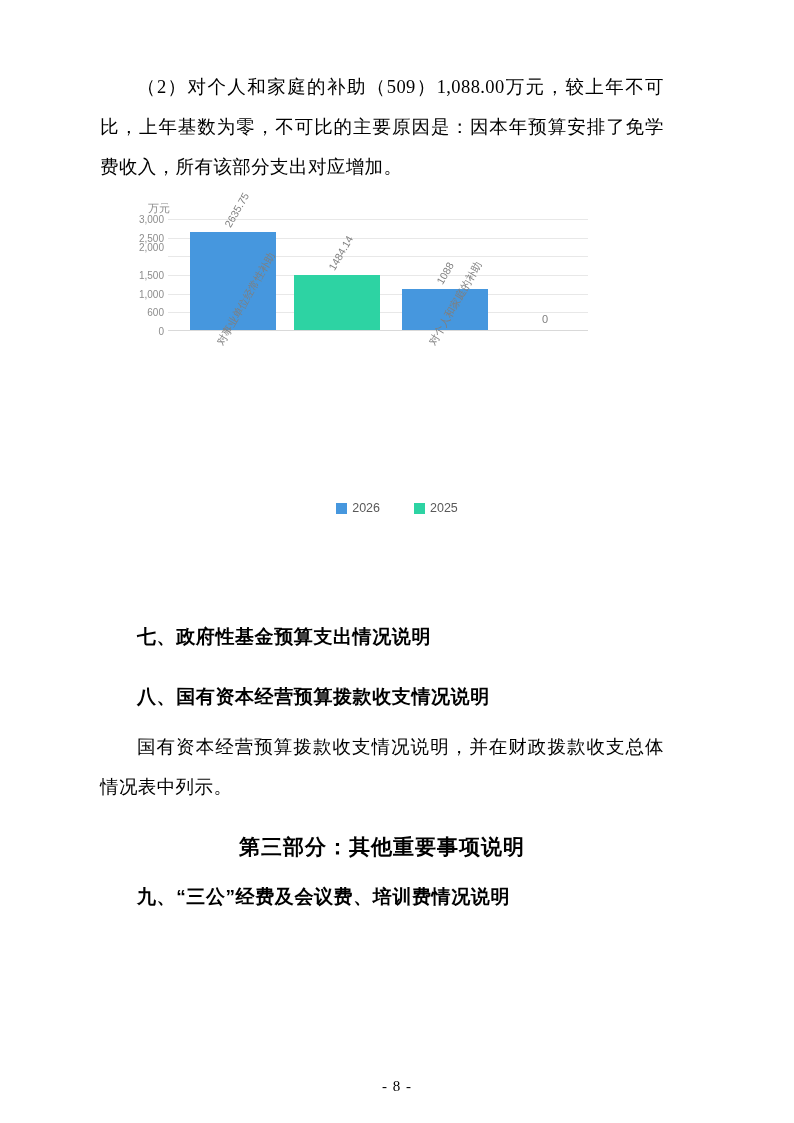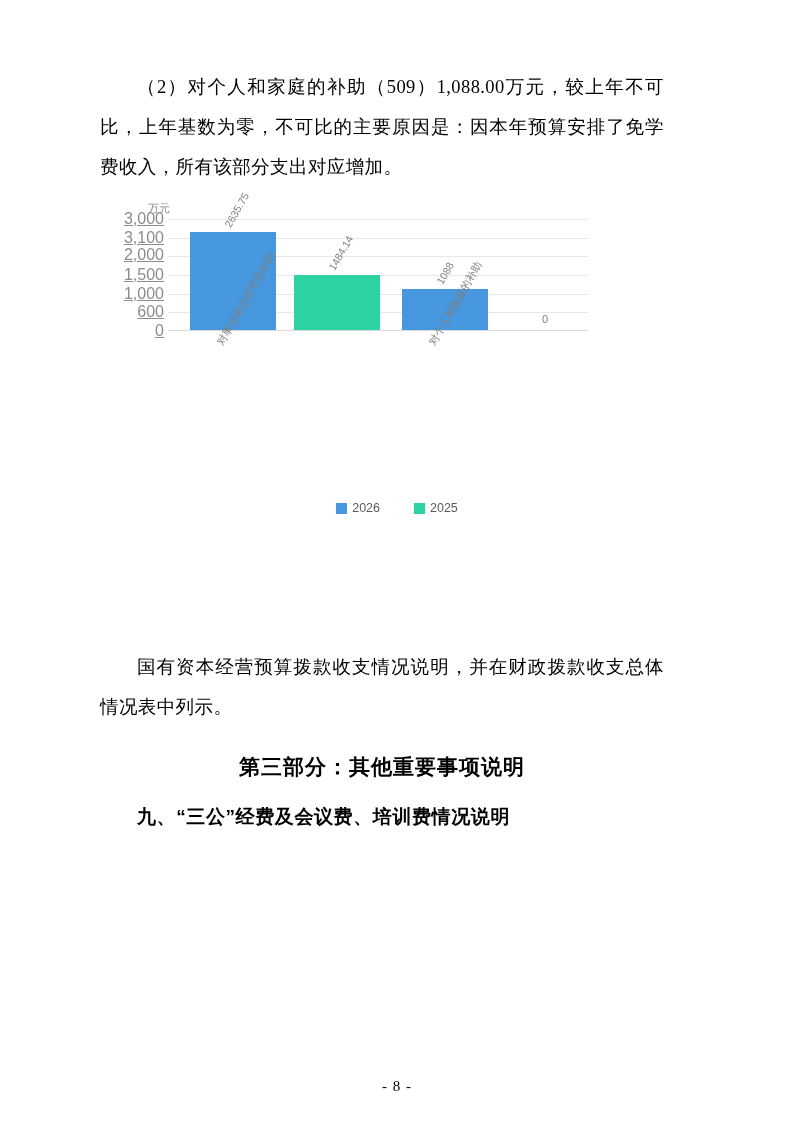--- a/index.html
+++ b/index.html
@@ -90,25 +90,24 @@
     position: absolute;
     left: 12px;
     top: 18px;
     width: 52px;
     height: 112px;
   }
   .ylabel {
     position: absolute;
     right: 0;
     font-family: "Liberation Sans", sans-serif;
-    font-size: 16px;
+    font-size: 10px;
     color: #8c8c8c;
     transform: translateY(-50%);
     white-space: nowrap;
-    text-decoration: underline;
   }
   .plot-area {
     position: absolute;
     left: 68px;
     top: 18px;
     width: 420px;
     height: 112px;
   }
   .gridline {
     position: absolute;
@@ -201,22 +200,22 @@
 
   <div class="chart-block">
 
 
     <div class="plot-wrap">
 
       <div class="axis-unit">万元</div>
 
       <div class="ylabels">
         <span class="ylabel" style="top:0px;">3,000</span>
-        <span class="ylabel" style="top:18.6px;">3,100</span>
-        <span class="ylabel" style="top:36px;">2,000</span>
+        <span class="ylabel" style="top:18.6px;">2,500</span>
+        <span class="ylabel" style="top:28px;">2,000</span>
         <span class="ylabel" style="top:56px;">1,500</span>
         <span class="ylabel" style="top:74.6px;">1,000</span>
         <span class="ylabel" style="top:93.3px;">600</span>
         <span class="ylabel" style="top:112px;">0</span>
       </div>
 
       <div class="plot-area">
         <div class="gridline" style="top:0px;"></div>
         <div class="gridline" style="top:18.6px;"></div>
         <div class="gridline" style="top:37.3px;"></div>
@@ -250,22 +249,24 @@
           <span class="swatch" style="background:#2DD3A3;"></span>
           <span>2025</span>
         </span>
       </div>
 
     </div>
   </div>
 
   <div class="spacer-16"></div>
 
-  <div class="spacer-10"></div>
-  <div class="spacer-10"></div>
+  <p class="heading">七、政府性基金预算支出情况说明</p>
+  <div class="spacer-10"></div>
+  <div class="spacer-10"></div>
+  <p class="heading">八、国有资本经营预算拨款收支情况说明</p>
   <div class="spacer-10"></div>
   <p class="para indent">国有资本经营预算拨款收支情况说明，并在财政拨款收支总体情况表中列示。</p>
   <div class="spacer-20"></div>
   <p class="center-heading">第三部分：其他重要事项说明</p>
   <div class="spacer-10"></div>
   <p class="heading">九、“三公”经费及会议费、培训费情况说明</p>
 
 </div>
 
 <div class="footer">- 8 -</div>

